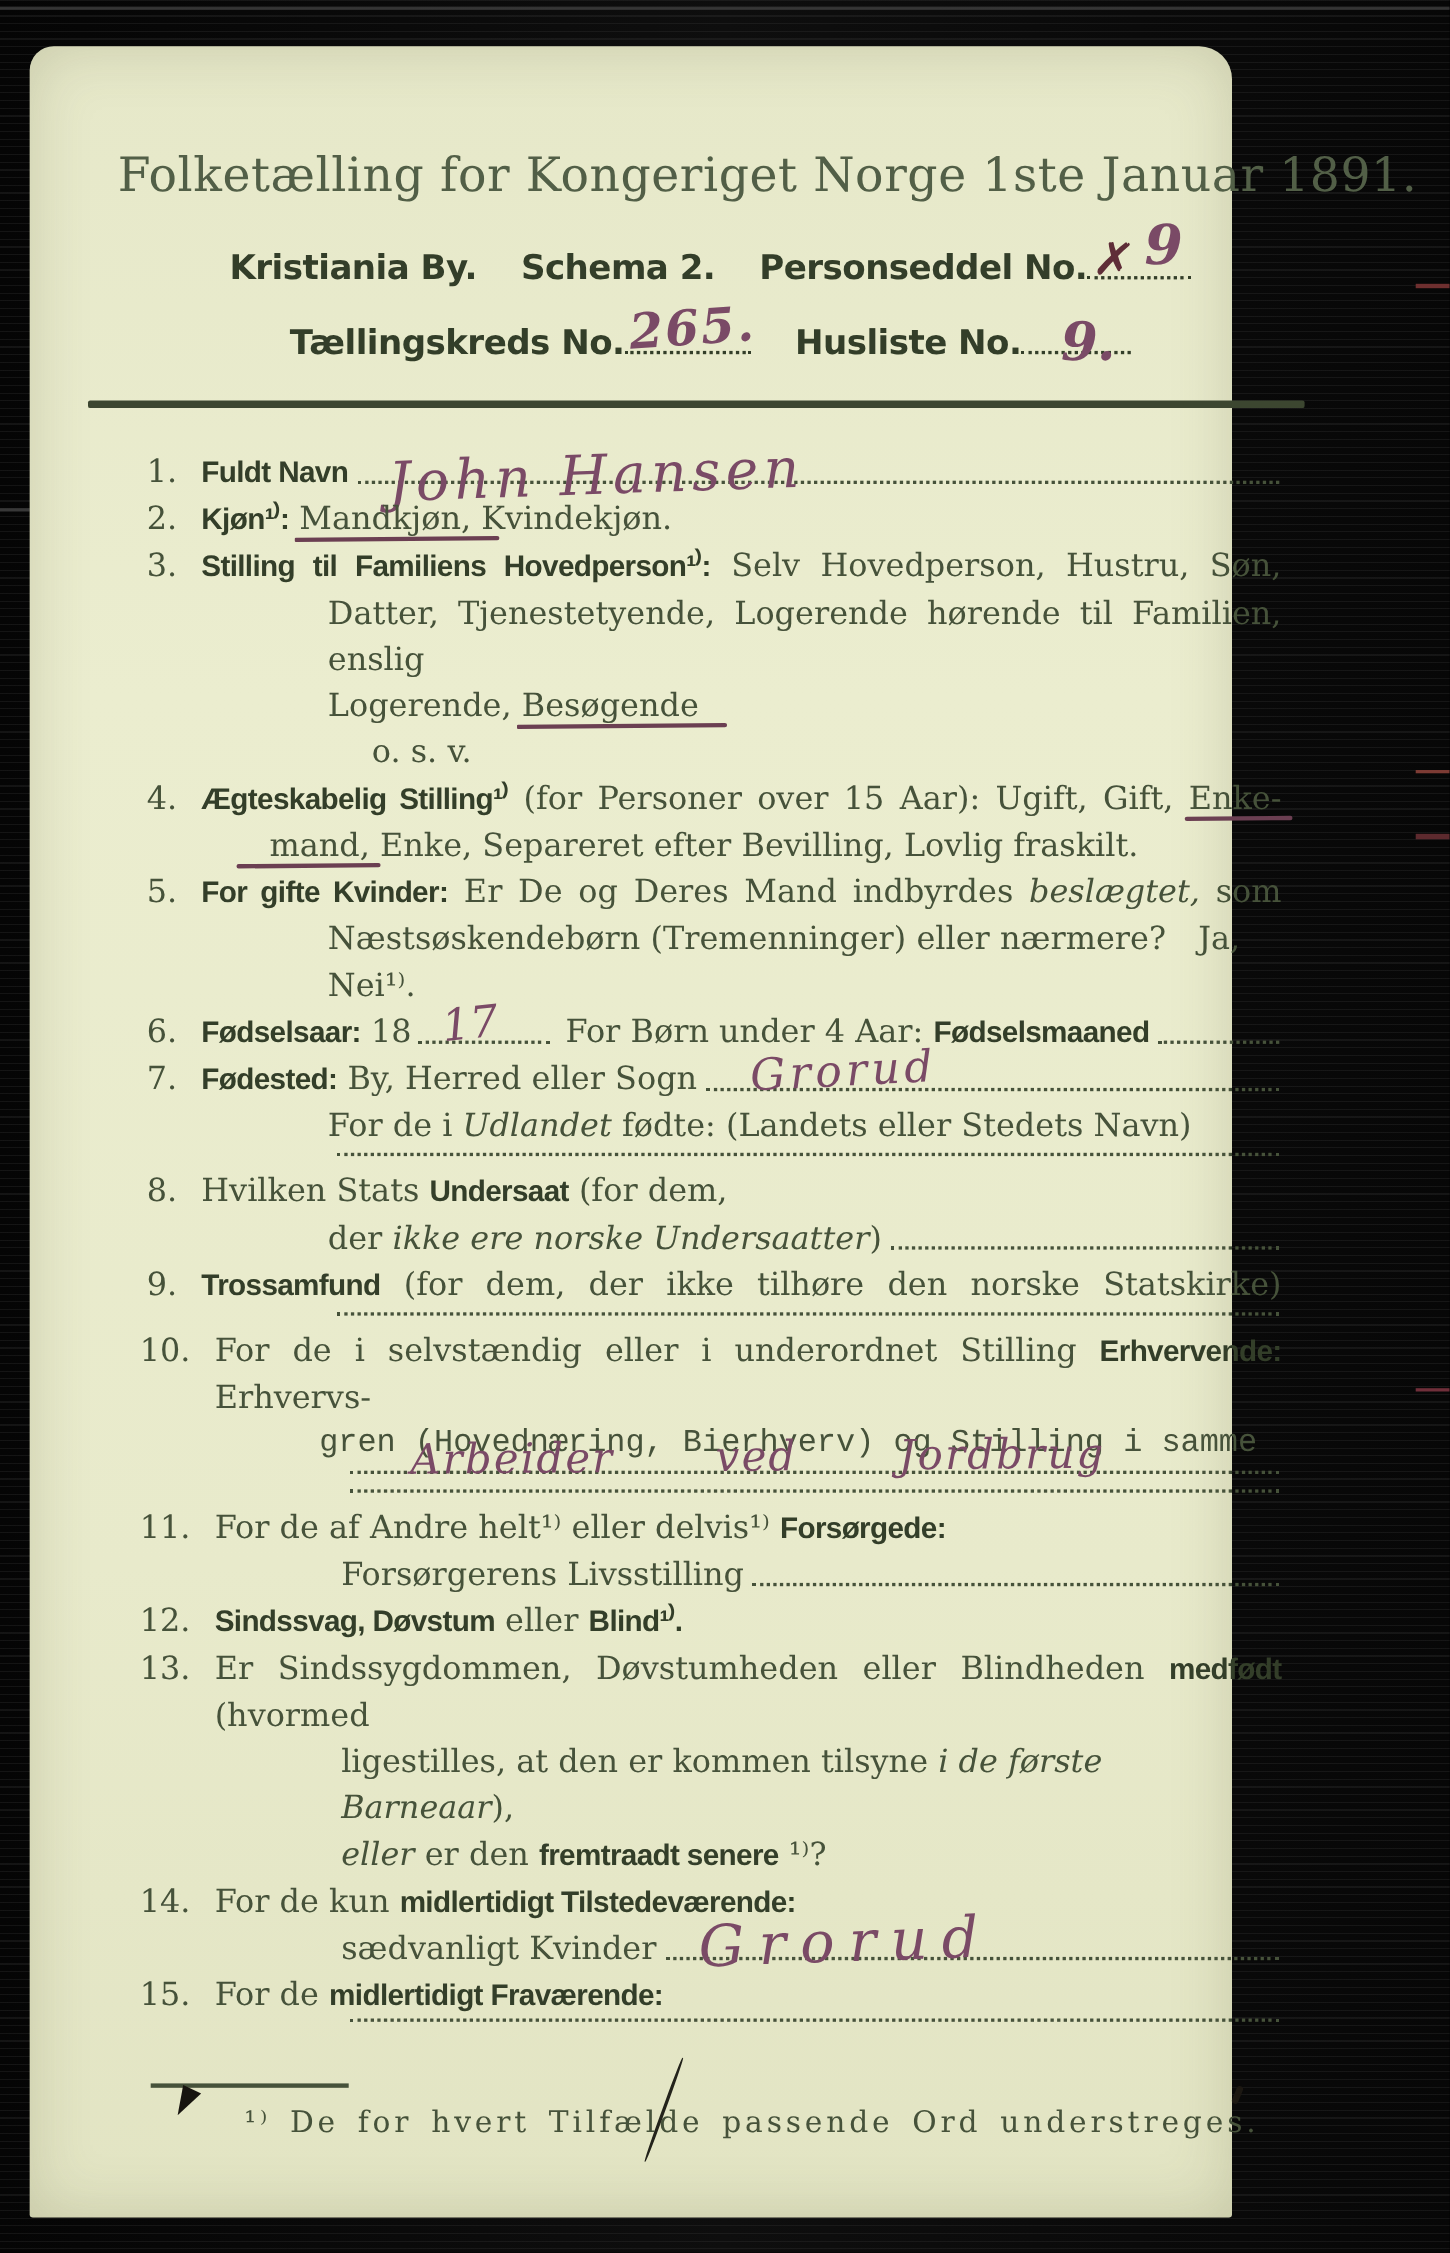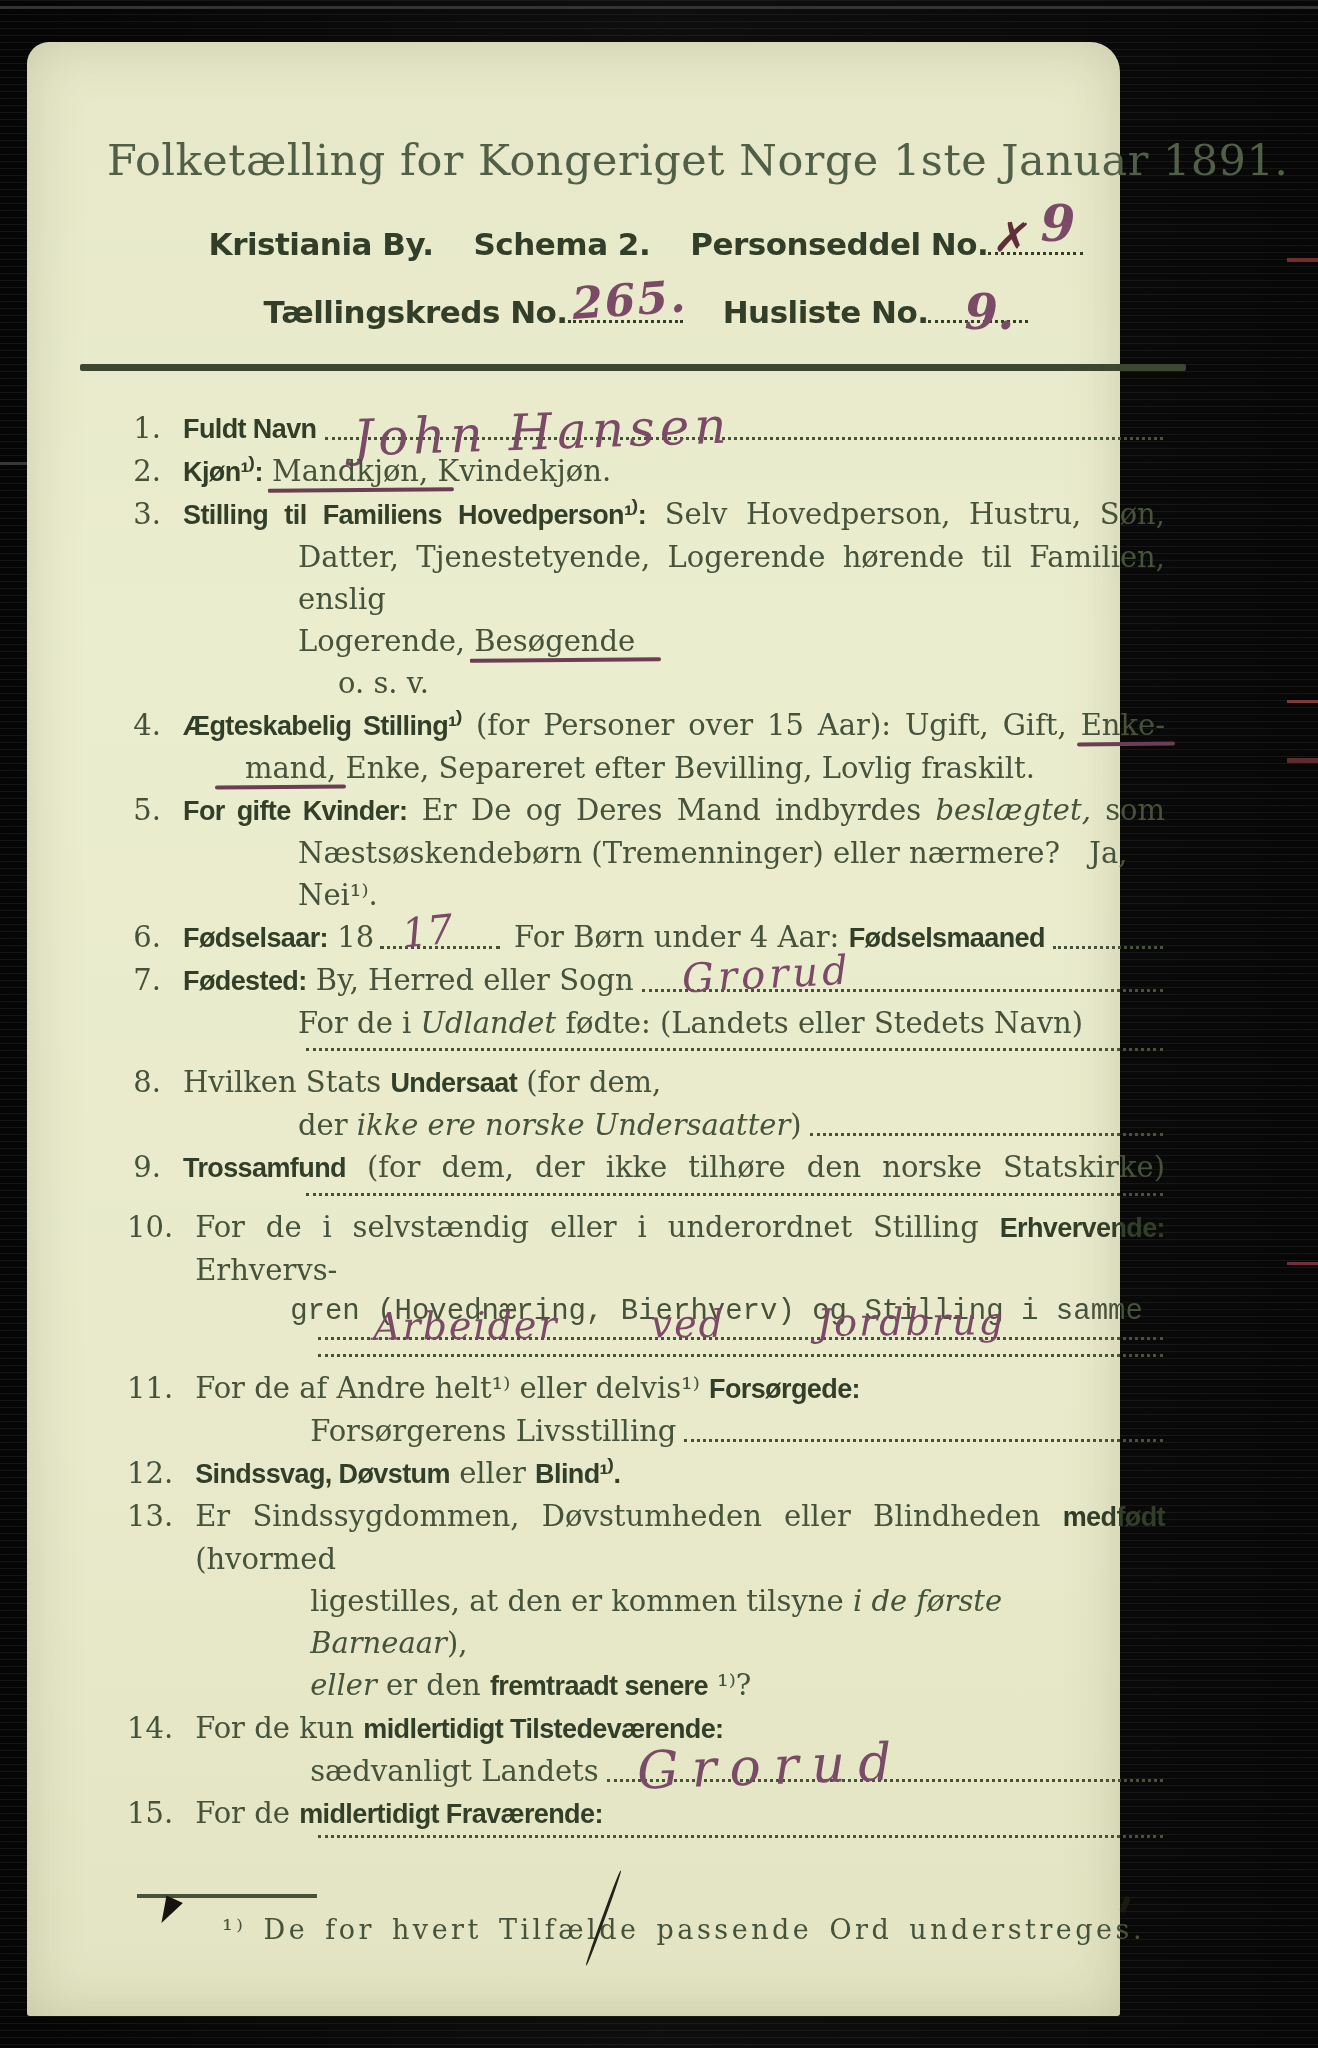--- a/index.html
+++ b/index.html
@@ -370,21 +370,21 @@
         </div>
 
         <div class="item">
           <span class="num">14.</span>
           <div class="ibody">
             <div class="line">
               <span>For de kun</span>
               <span class="bl">midlertidigt Tilstedeværende:</span>
             </div>
             <div class="line flexl ind">
-              <span class="t"><span>sædvanligt Landets</span></span>
+              <span class="t"><span>sædvanligt Kvinder</span></span>
               <span class="grow">
                 <span class="hw hw-g14">Grorud</span>
               </span>
             </div>
           </div>
         </div>
 
         <div class="item">
           <span class="num">15.</span>
           <div class="ibody">

